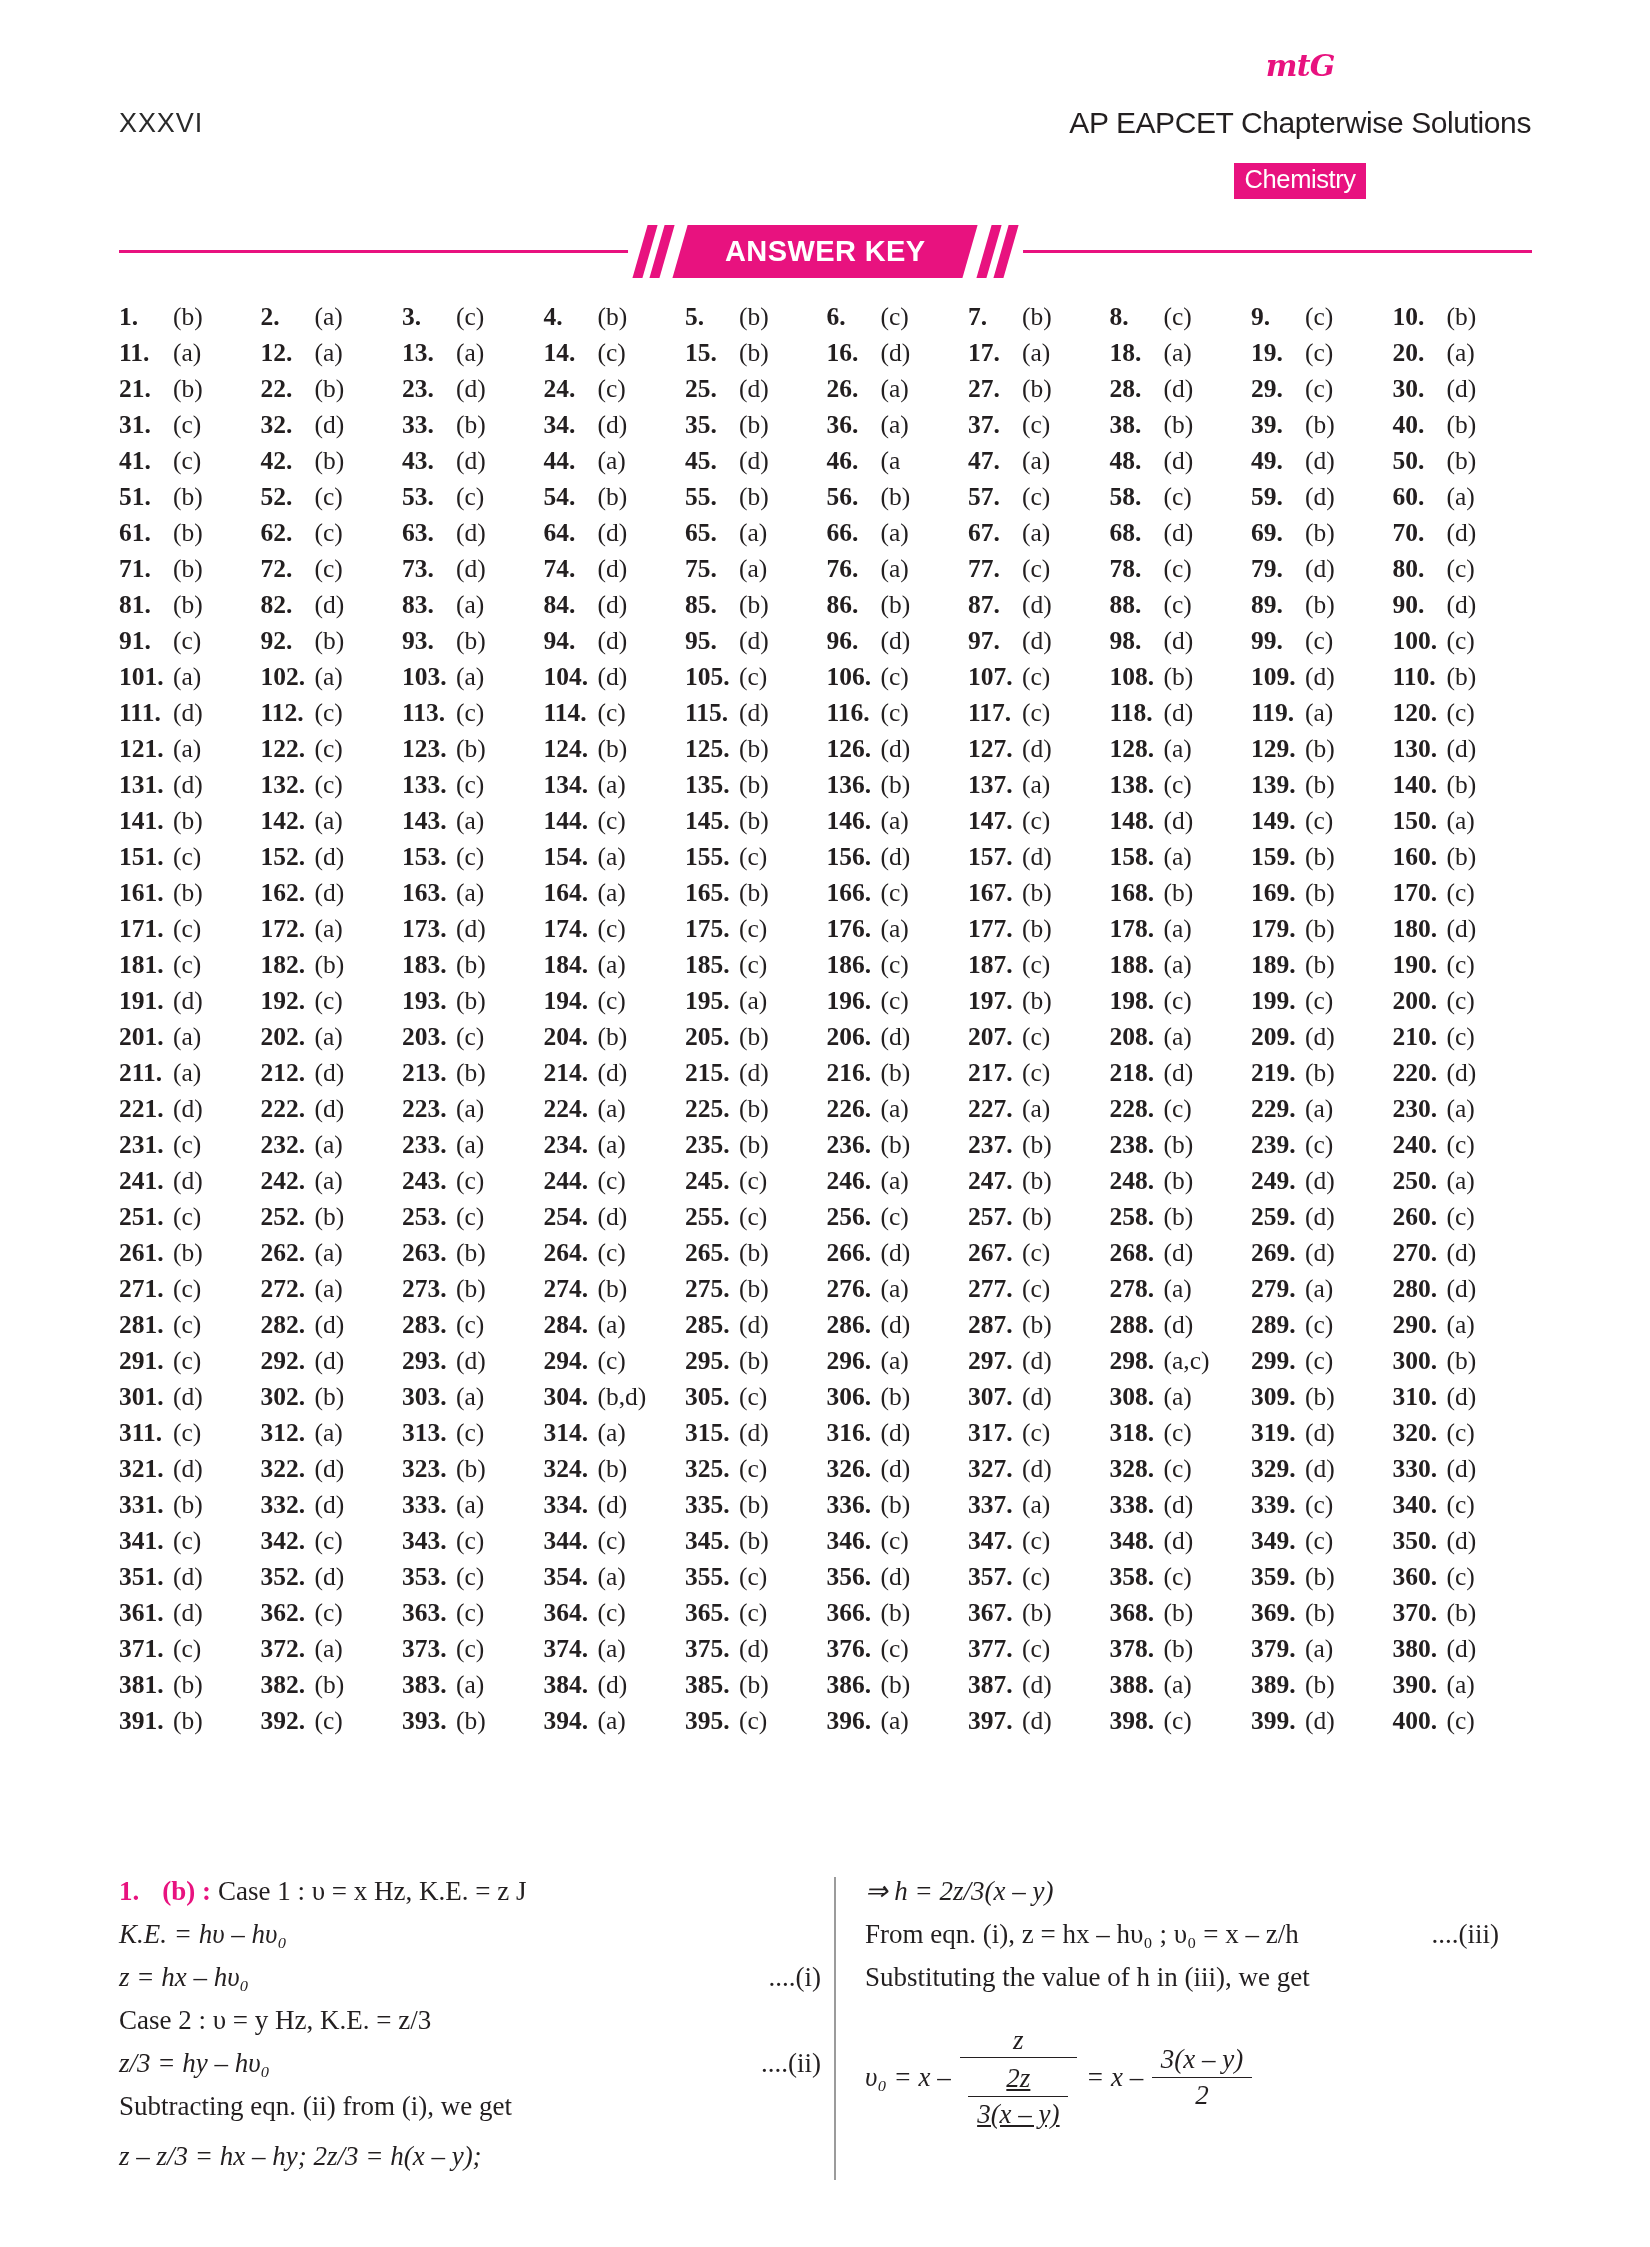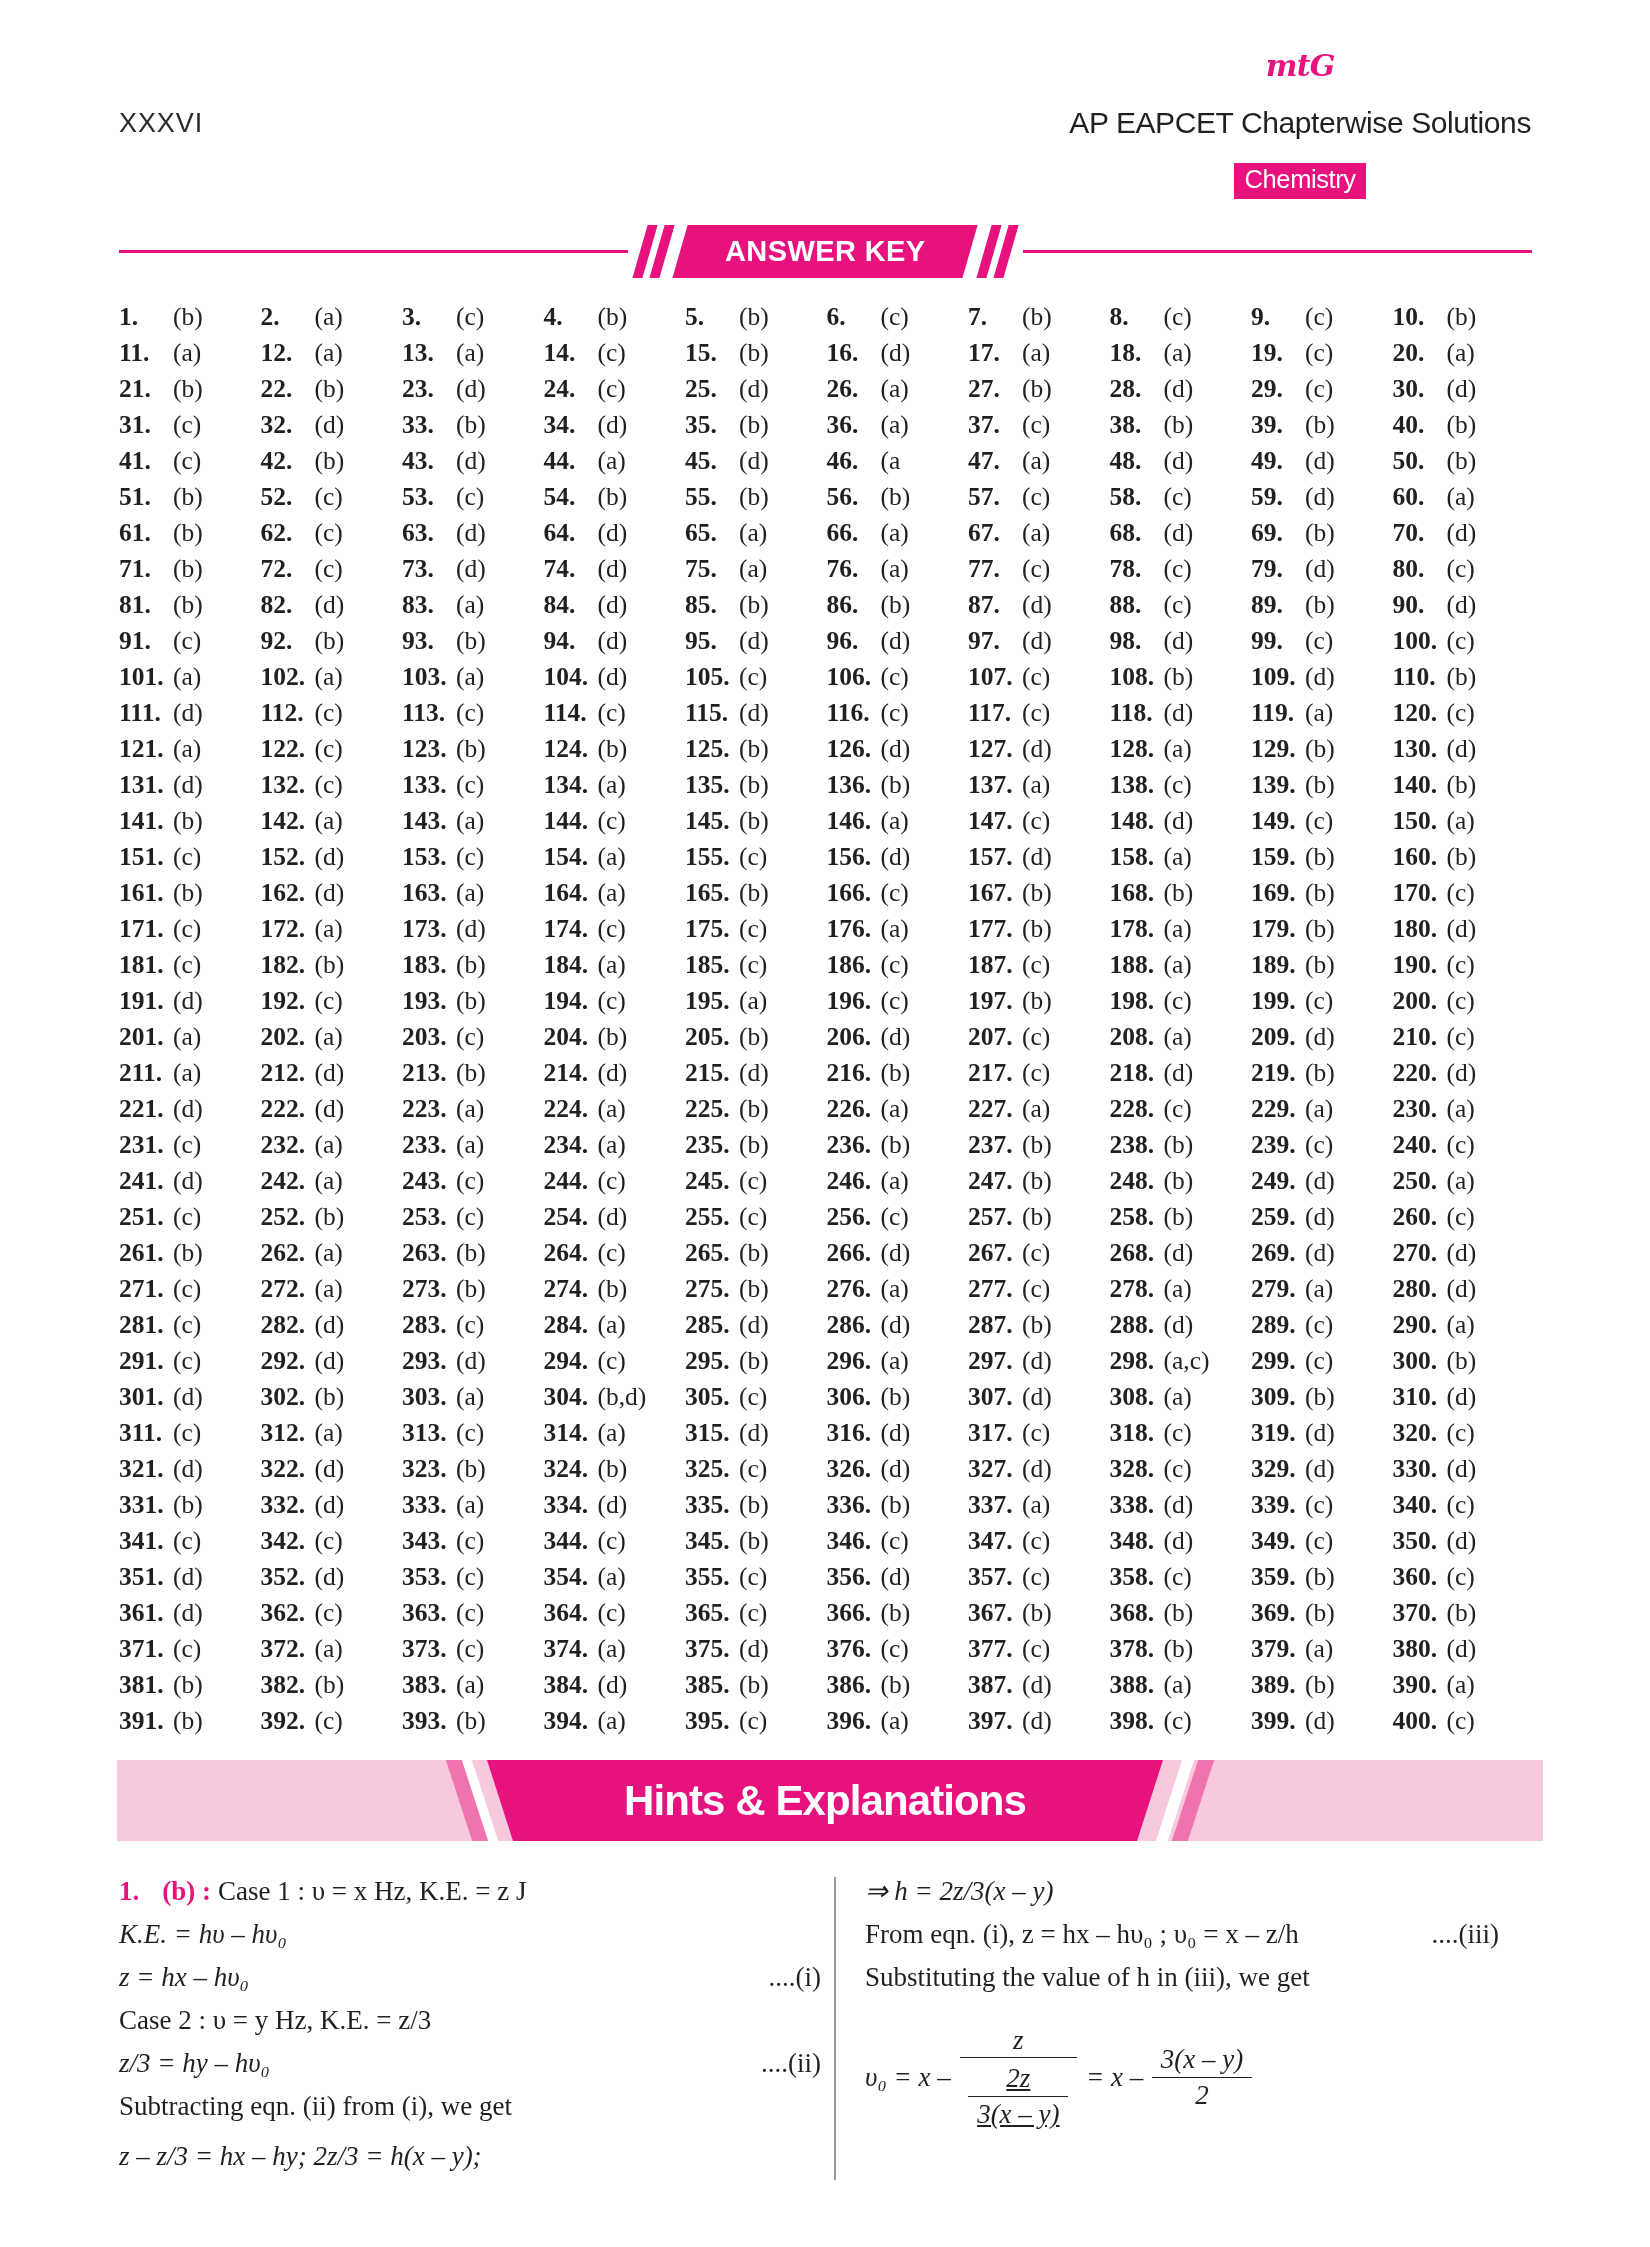--- a/index.html
+++ b/index.html
@@ -1704,29 +1704,20 @@
       <div class="ak-cell">
         <span class="ak-num">399.</span>
         <span class="ak-ans">(d)</span>
       </div>
       <div class="ak-cell">
         <span class="ak-num">400.</span>
         <span class="ak-ans">(c)</span>
       </div>
     </div>
 
-  <div class="hints-band">
-    <div class="hints-gap left"></div>
-    <div class="hints-stripe left"></div>
-    <div class="hints-trap">
-      <span class="hints-text">Hints &amp; Explanations</span>
-    </div>
-    <div class="hints-stripe right"></div>
-    <div class="hints-gap right"></div>
-  </div>
 
   <div class="col-divider"></div>
 
   <div class="hint-col left">
     <div>
       <span class="qnum">1.</span><span class="qans">(b) :</span><span>Case 1 : υ = x Hz, K.E. = z J</span>
     </div>
     <div class="math">K.E. = hυ – hυ₀</div>
     <div class="hl">
       <span class="math">z = hx – hυ₀</span>

